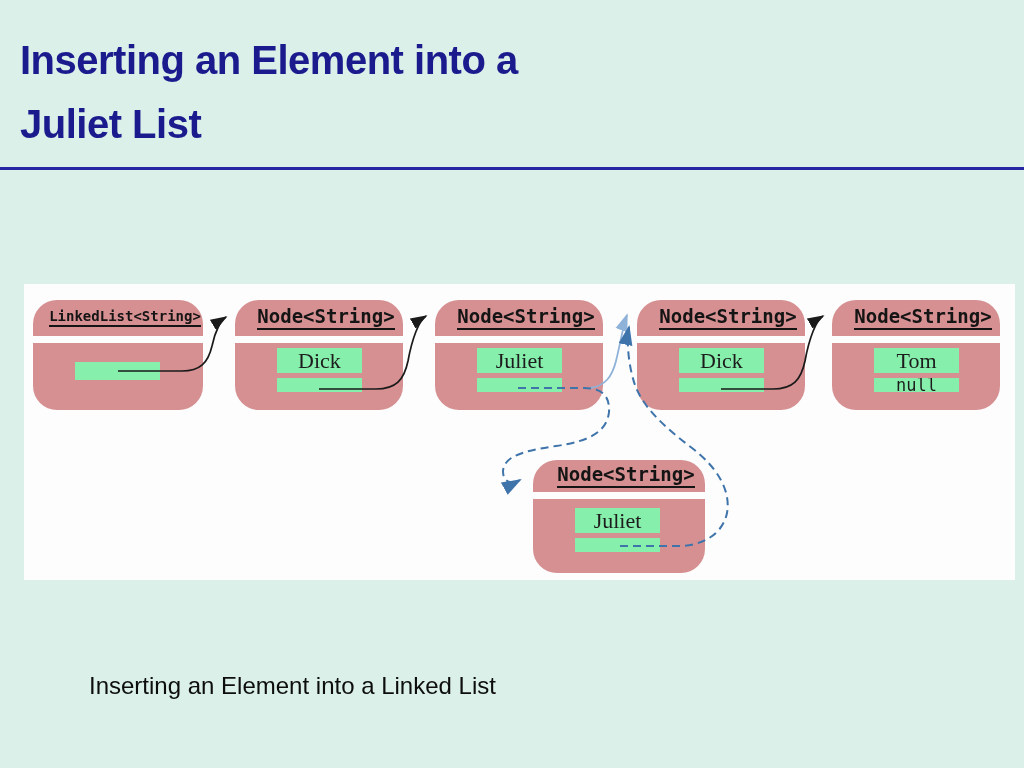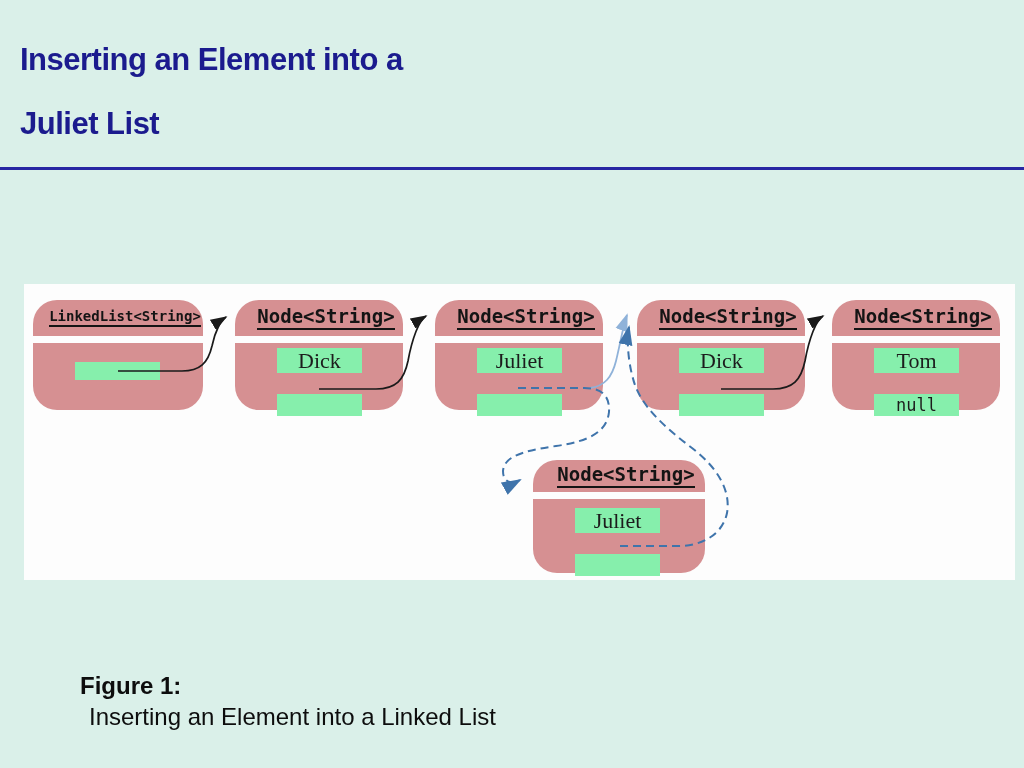--- a/index.html
+++ b/index.html
@@ -4,21 +4,21 @@
 <style>
   html,body{margin:0;padding:0;}
   body{
     width:1024px;height:768px;
     background:#daf0e9;
     font-family:"Liberation Sans",sans-serif;
     position:relative;overflow:hidden;
   }
   .title{
     position:absolute;left:20px;top:28px;
-    color:#1b1b8e;font-weight:bold;font-size:31px;line-height:64px;
+    color:#1b1b8e;font-weight:bold;font-size:40px;line-height:64px;
     letter-spacing:-0.5px;
   }
   .title-line{display:block;}
   .rule{
     position:absolute;left:0;top:167px;width:1024px;height:3px;
     background:#2727a3;
   }
   .panel{
     position:absolute;left:24px;top:284px;width:991px;height:296px;
     background:#fdfdfd;
@@ -42,21 +42,21 @@
     position:absolute;left:0;right:0;top:36px;height:7px;background:#fdfdfd;
   }
   .node.juliet .node-header{height:32px;}
   .node.juliet .stripe{top:32px;}
   .field{
     position:absolute;left:42px;width:85px;background:#86efac;
     display:flex;align-items:center;justify-content:center;
     color:#1c1c1c;overflow:hidden;
   }
   .f-data{top:48px;height:25px;font-family:"Liberation Serif",serif;font-size:22px;}
-  .f-next{top:94px;height:22px;font-family:"DejaVu Sans Mono",monospace;font-size:17px;text-align:right;}
+  .f-next{top:78px;height:14px;font-family:"DejaVu Sans Mono",monospace;font-size:17px;text-align:right;}
   .node.list .f-ref{top:62px;height:18px;}
   .arrows{
     position:absolute;left:0;top:0;width:991px;height:296px;
     pointer-events:none;
   }
   .caption{
     position:absolute;left:80px;top:670px;color:#0d0d0d;
     font-size:24px;line-height:31px;
   }
   .caption-label{font-weight:bold;display:block;}
@@ -142,15 +142,14 @@
     <path d="M 94 87 H 158 C 176 87 184 79 188 62 C 191 47 197 36 202 33" fill="none" stroke="#1a1a1a" stroke-width="1.7" marker-end="url(#ah-black)"></path>
     <path d="M 295 105 H 352 C 372 105 380 96 384 77 C 388 55 395 36 402 32" fill="none" stroke="#1a1a1a" stroke-width="1.7" marker-end="url(#ah-black)"></path>
     <path d="M 697 105 H 749 C 769 105 777 96 781 77 C 785 55 792 36 799 32" fill="none" stroke="#1a1a1a" stroke-width="1.7" marker-end="url(#ah-black)"></path>
     <path d="M 566 104 C 581 102 588 93 592 77 C 596 61 599 42 603 31" fill="none" stroke="#8fb2d9" stroke-width="1.8" marker-end="url(#ah-light)"></path>
     <path d="M 494 104 H 560 C 578 104 586 112 585 128 C 583 147 567 157 532 162 C 497 167 480 173 479 187 C 479 198 487 201 496 196" fill="none" stroke="#3f74ab" stroke-width="2" stroke-dasharray="8 5" marker-end="url(#ah-blue)"></path>
     <path d="M 596 262 H 654 C 680 262 699 249 703 229 C 707 207 694 184 668 164 C 639 142 619 123 611 101 C 605 84 602 58 605 43" fill="none" stroke="#3f74ab" stroke-width="2" stroke-dasharray="8 5" marker-end="url(#ah-blue)"></path>
   </svg>
 </div>
 
 <div class="caption">
-  <span class="caption-label">Figure 1:</span>
   <span class="caption-text">Inserting an Element into a Linked List</span>
 </div>
 
 </body></html>

